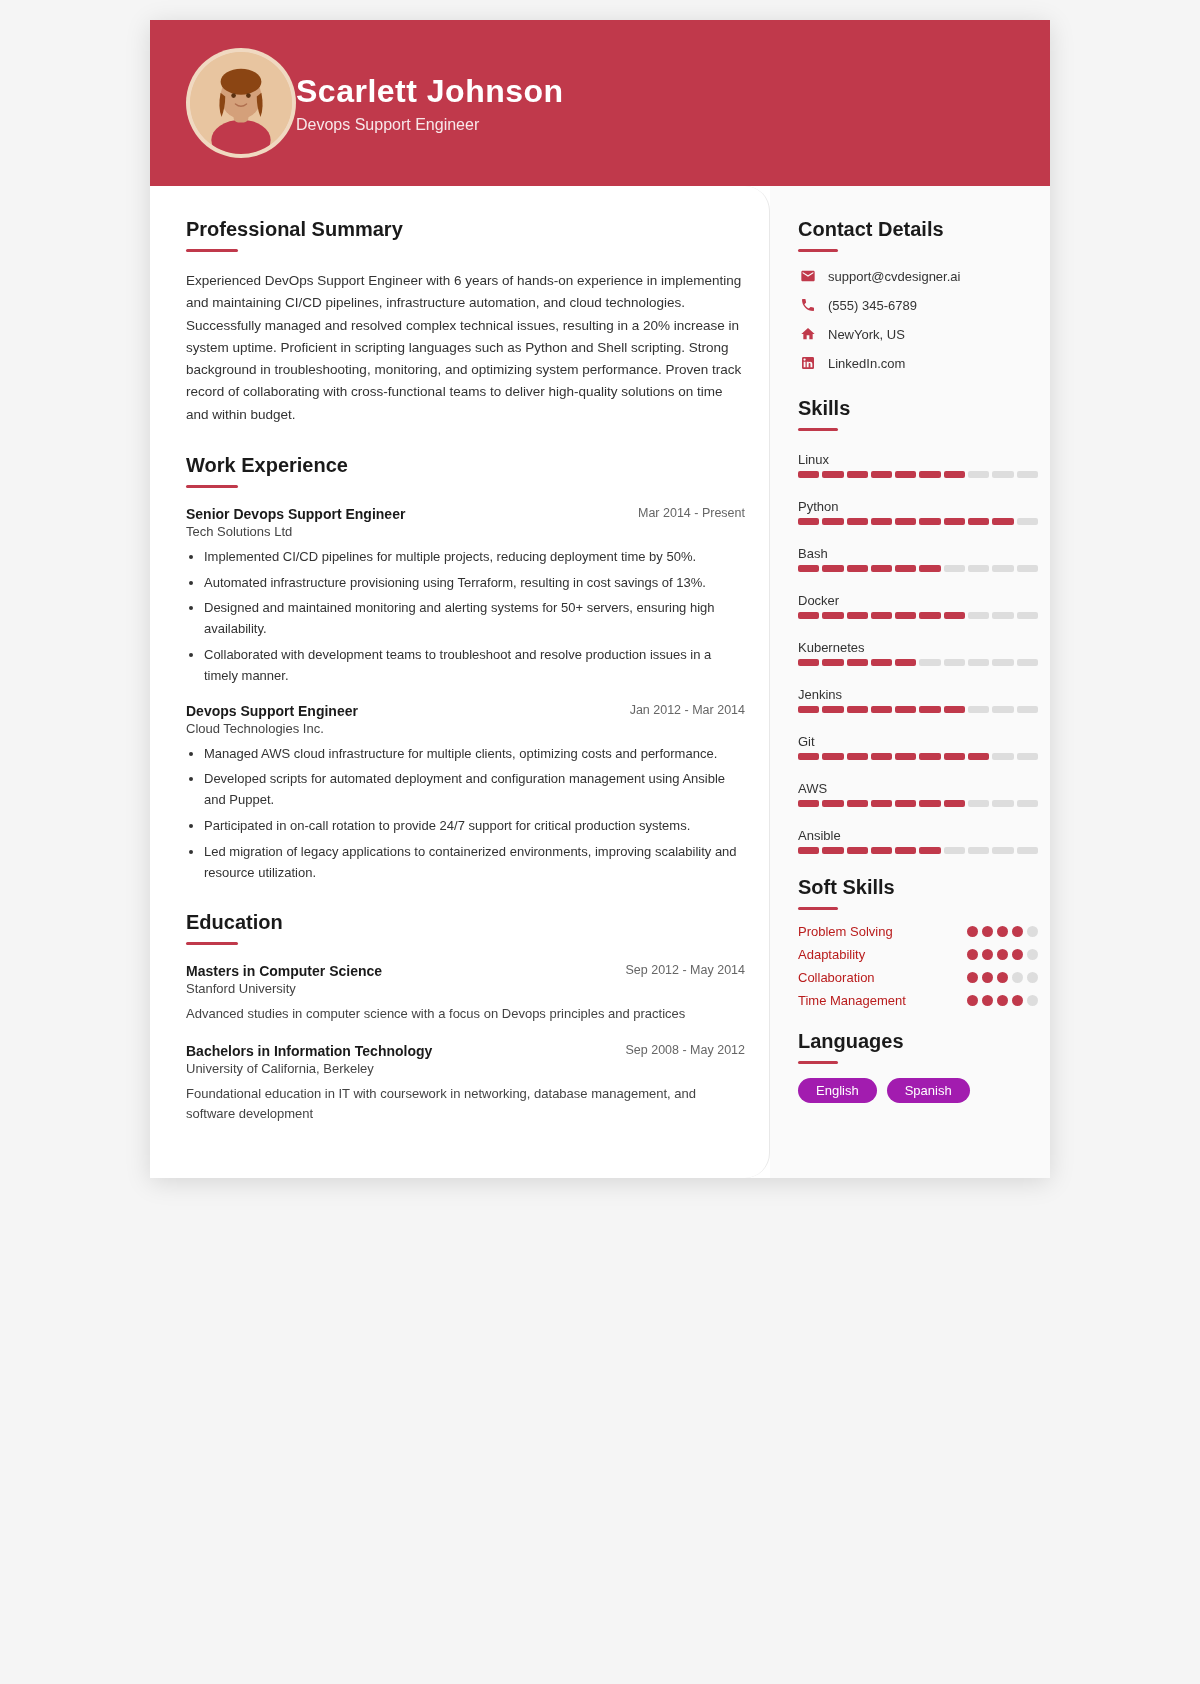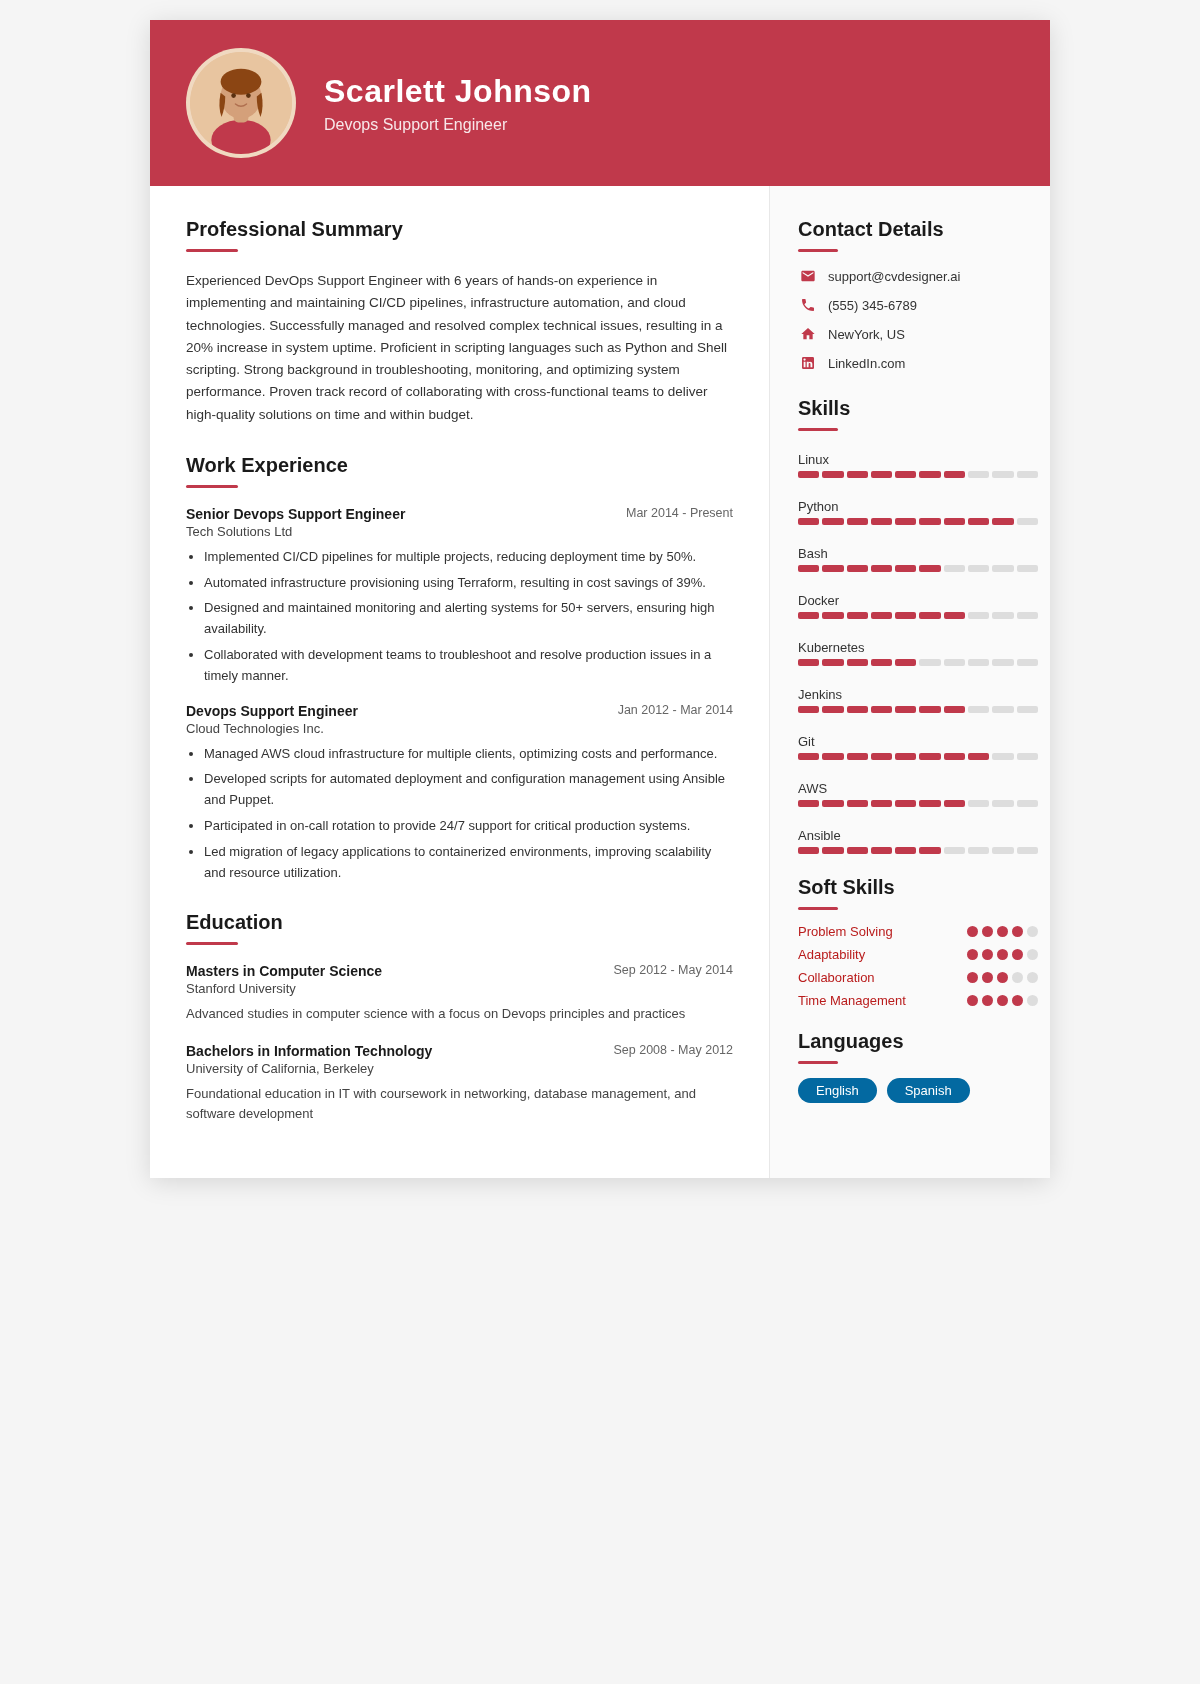--- a/index.html
+++ b/index.html
@@ -16,21 +16,20 @@
       width: 900px;
       background: #fff;
       box-shadow: 0 4px 24px rgba(0,0,0,0.13);
     }
     
     .header {
       background: #c0394b;
       padding: 28px 36px;
       display: flex;
       align-items: center;
-      gap: 28px;
     }
     .avatar {
       width: 110px;
       height: 110px;
       border-radius: 50%;
       overflow: hidden;
       border: 4px solid rgba(255,255,255,0.35);
       flex-shrink: 0;
       background: #e8c5a0;
       display: flex;
@@ -53,22 +52,23 @@
       margin-top: 6px;
       font-weight: 400;
     }
     
     .body {
       display: flex;
     }
     
     .left-col {
       flex: 1;
-      padding: 32px 36px 36px 36px;
+      padding: 32px 24px 36px 36px;
       border-right: 1px solid #e8e8e8;
+      border-radius: 25px;
     }
     
     .right-col {
       width: 280px;
       padding: 32px 12px 36px 28px;
       background: #fafafa;
     }
     
     .section-title {
       font-size: 20px;
@@ -217,21 +217,21 @@
     .languages-section {
       margin-top: 22px;
     }
     .lang-tags {
       display: flex;
       gap: 10px;
       flex-wrap: wrap;
       margin-top: 4px;
     }
     .lang-tag {
-      background: #0369a1;
+      background: #a21caf;
       color: #fff;
       border-radius: 16px;
       padding: 5px 18px;
       font-size: 13px;
       font-weight: 500;
       text-align: center;
     }
     .right-section-underline {
       width: 40px;
       height: 3px;
@@ -288,21 +288,21 @@
         <div class="section-underline"></div>
         <div id="jobs-container">
             <div style="margin-bottom: 16px;">
               <div class="job-header">
                 <div class="job-title">Senior Devops Support Engineer</div>
                 <div class="job-dates">Mar 2014 - Present</div>
               </div>
               <div class="job-company">Tech Solutions Ltd</div>
               <ul class="job-bullets">
                 <li>Implemented CI/CD pipelines for multiple projects, reducing deployment time by 50%.</li>
-                <li>Automated infrastructure provisioning using Terraform, resulting in cost savings of 39%.</li>
+                <li>Automated infrastructure provisioning using Terraform, resulting in cost savings of 13%.</li>
                 <li>Designed and maintained monitoring and alerting systems for 50+ servers, ensuring high availability.</li>
                 <li>Collaborated with development teams to troubleshoot and resolve production issues in a timely manner.</li>
               </ul>
             </div>
             <div style="margin-bottom: 16px;">
               <div class="job-header">
                 <div class="job-title">Devops Support Engineer</div>
                 <div class="job-dates">Jan 2012 - Mar 2014</div>
               </div>
               <div class="job-company">Cloud Technologies Inc.</div>

